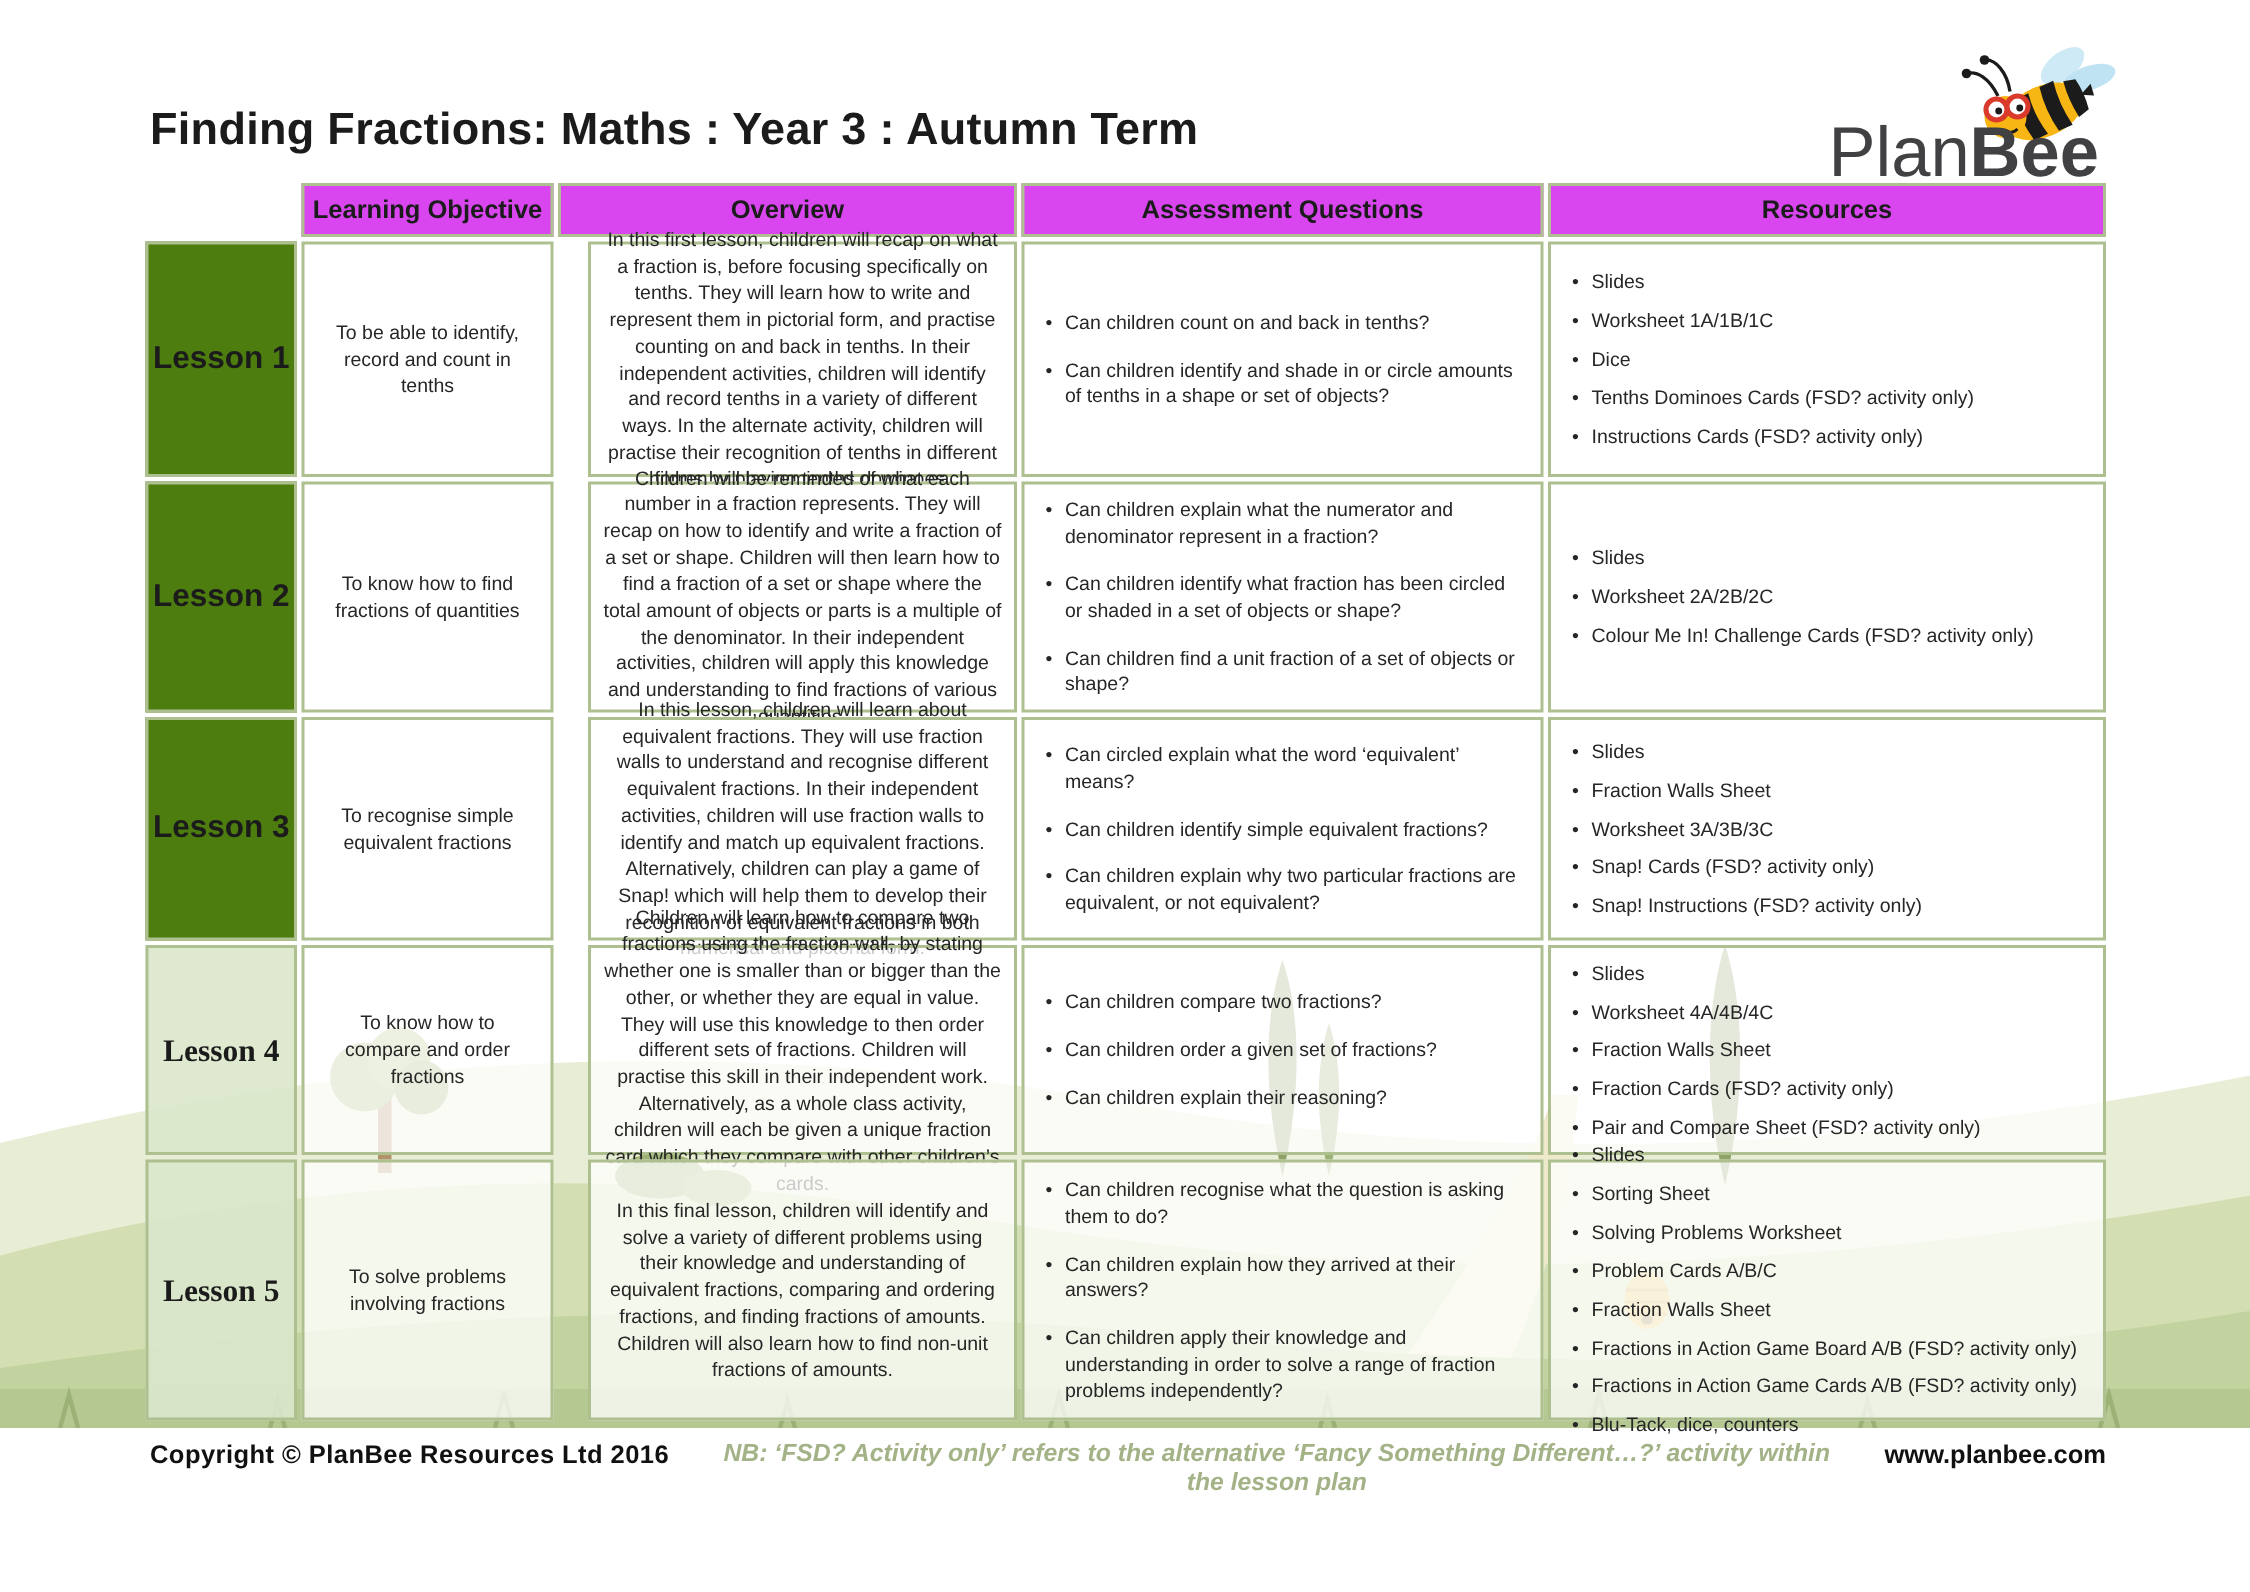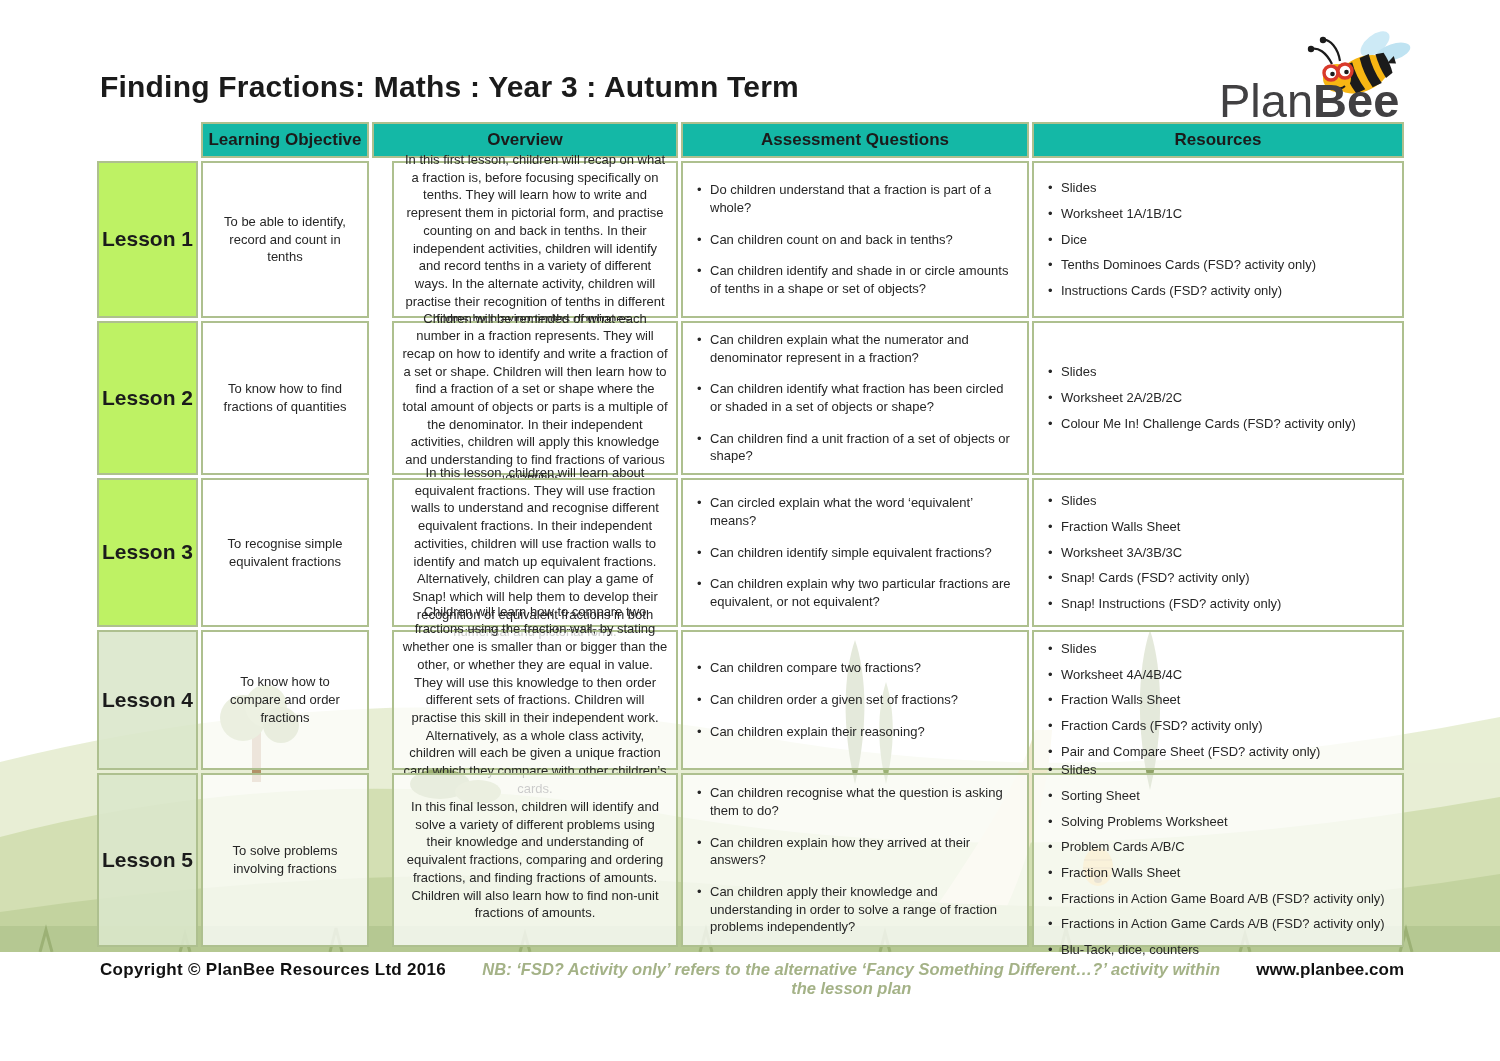--- a/index.html
+++ b/index.html
@@ -21,33 +21,33 @@
 
   
   .grid { position:absolute; left:97px; top:122px; z-index:1;
           display:grid;
           grid-template-columns:101px 168px 306px 348px 372px;
           grid-template-rows:36px 157px 154px 149px 140px 174px;
           gap:3px; }
   .cell { border:2px solid #aec08f; background:#ffffff; display:flex; flex-direction:column;
           align-items:center; justify-content:center; font-size:13px; line-height:1.36; }
   .corner { border:none; background:transparent; }
-  .head { background:#14b8a6; font-size:17px; font-weight:700; color:#1b1b1b; }
-  .lesson { background:#bef264; font-size:21px; font-weight:700; color:#1b1b1b; }
+  .head { background:#d946ef; font-size:17px; font-weight:700; color:#1b1b1b; }
+  .lesson { background:#4d7c0f; font-size:21px; font-weight:700; color:#1b1b1b; }
   .objective { text-align:center; padding:15px 14px; }
   .overview  { text-align:center; padding:6px 8px;margin-left:20px; }
   .qcell, .rcell { align-items:stretch; text-align:left; padding:6px 12px; }
   ul { list-style:none; width:100%; display:flex; flex-direction:column; justify-content:center; height:100%; }
   li { position:relative; padding-left:15px; }
   li::before { content:"•"; position:absolute; left:2px; }
   .qcell li { margin:7px 0; }
   .rcell li { margin:4px 0; }
   
   .t-white  { background:rgba(255,255,255,0.76); }
-  .t-lesson { background:rgba(218,231,203,0.90); }
+  .t-lesson { background:rgba(218,231,203,0.90);font-family:Liberation Serif, serif; }
 
   
   .footer { position:absolute; left:0; top:960px; width:1500px; display:flex;
             align-items:flex-start; z-index:2; }
   .copyright { margin-left:100px; font-size:17px; font-weight:700; color:#111;
                letter-spacing:0.3px; white-space:nowrap; }
   .nb-note { flex:1; text-align:center; font-size:16.5px; font-weight:700; font-style:italic;
              color:#a4b287; padding:0 24px; }
   .website { margin-right:96px; font-size:17px; font-weight:700; color:#111; white-space:nowrap; }
 </style>
@@ -112,21 +112,20 @@
   <div class="cell head">Learning Objective</div>
   <div class="cell head">Overview</div>
   <div class="cell head">Assessment Questions</div>
   <div class="cell head">Resources</div>
 
   <div class="cell lesson">Lesson 1</div>
   <div class="cell objective">To be able to identify, record and count in tenths</div>
   <div class="cell overview">In this first lesson, children will recap on what a fraction is, before focusing specifically on tenths. They will learn how to write and represent them in pictorial form, and practise counting on and back in tenths. In their independent activities, children will identify and record tenths in a variety of different ways. In the alternate activity, children will practise their recognition of tenths in different forms by playing tenths dominoes.</div>
   <div class="cell qcell">
     <ul>
-      <li>Do children understand that a fraction is part of a whole?</li>
       <li>Can children count on and back in tenths?</li>
       <li>Can children identify and shade in or circle amounts of tenths in a shape or set of objects?</li>
     </ul>
   </div>
   <div class="cell rcell">
     <ul>
       <li>Slides</li>
       <li>Worksheet 1A/1B/1C</li>
       <li>Dice</li>
       <li>Tenths Dominoes Cards (FSD? activity only)</li>

